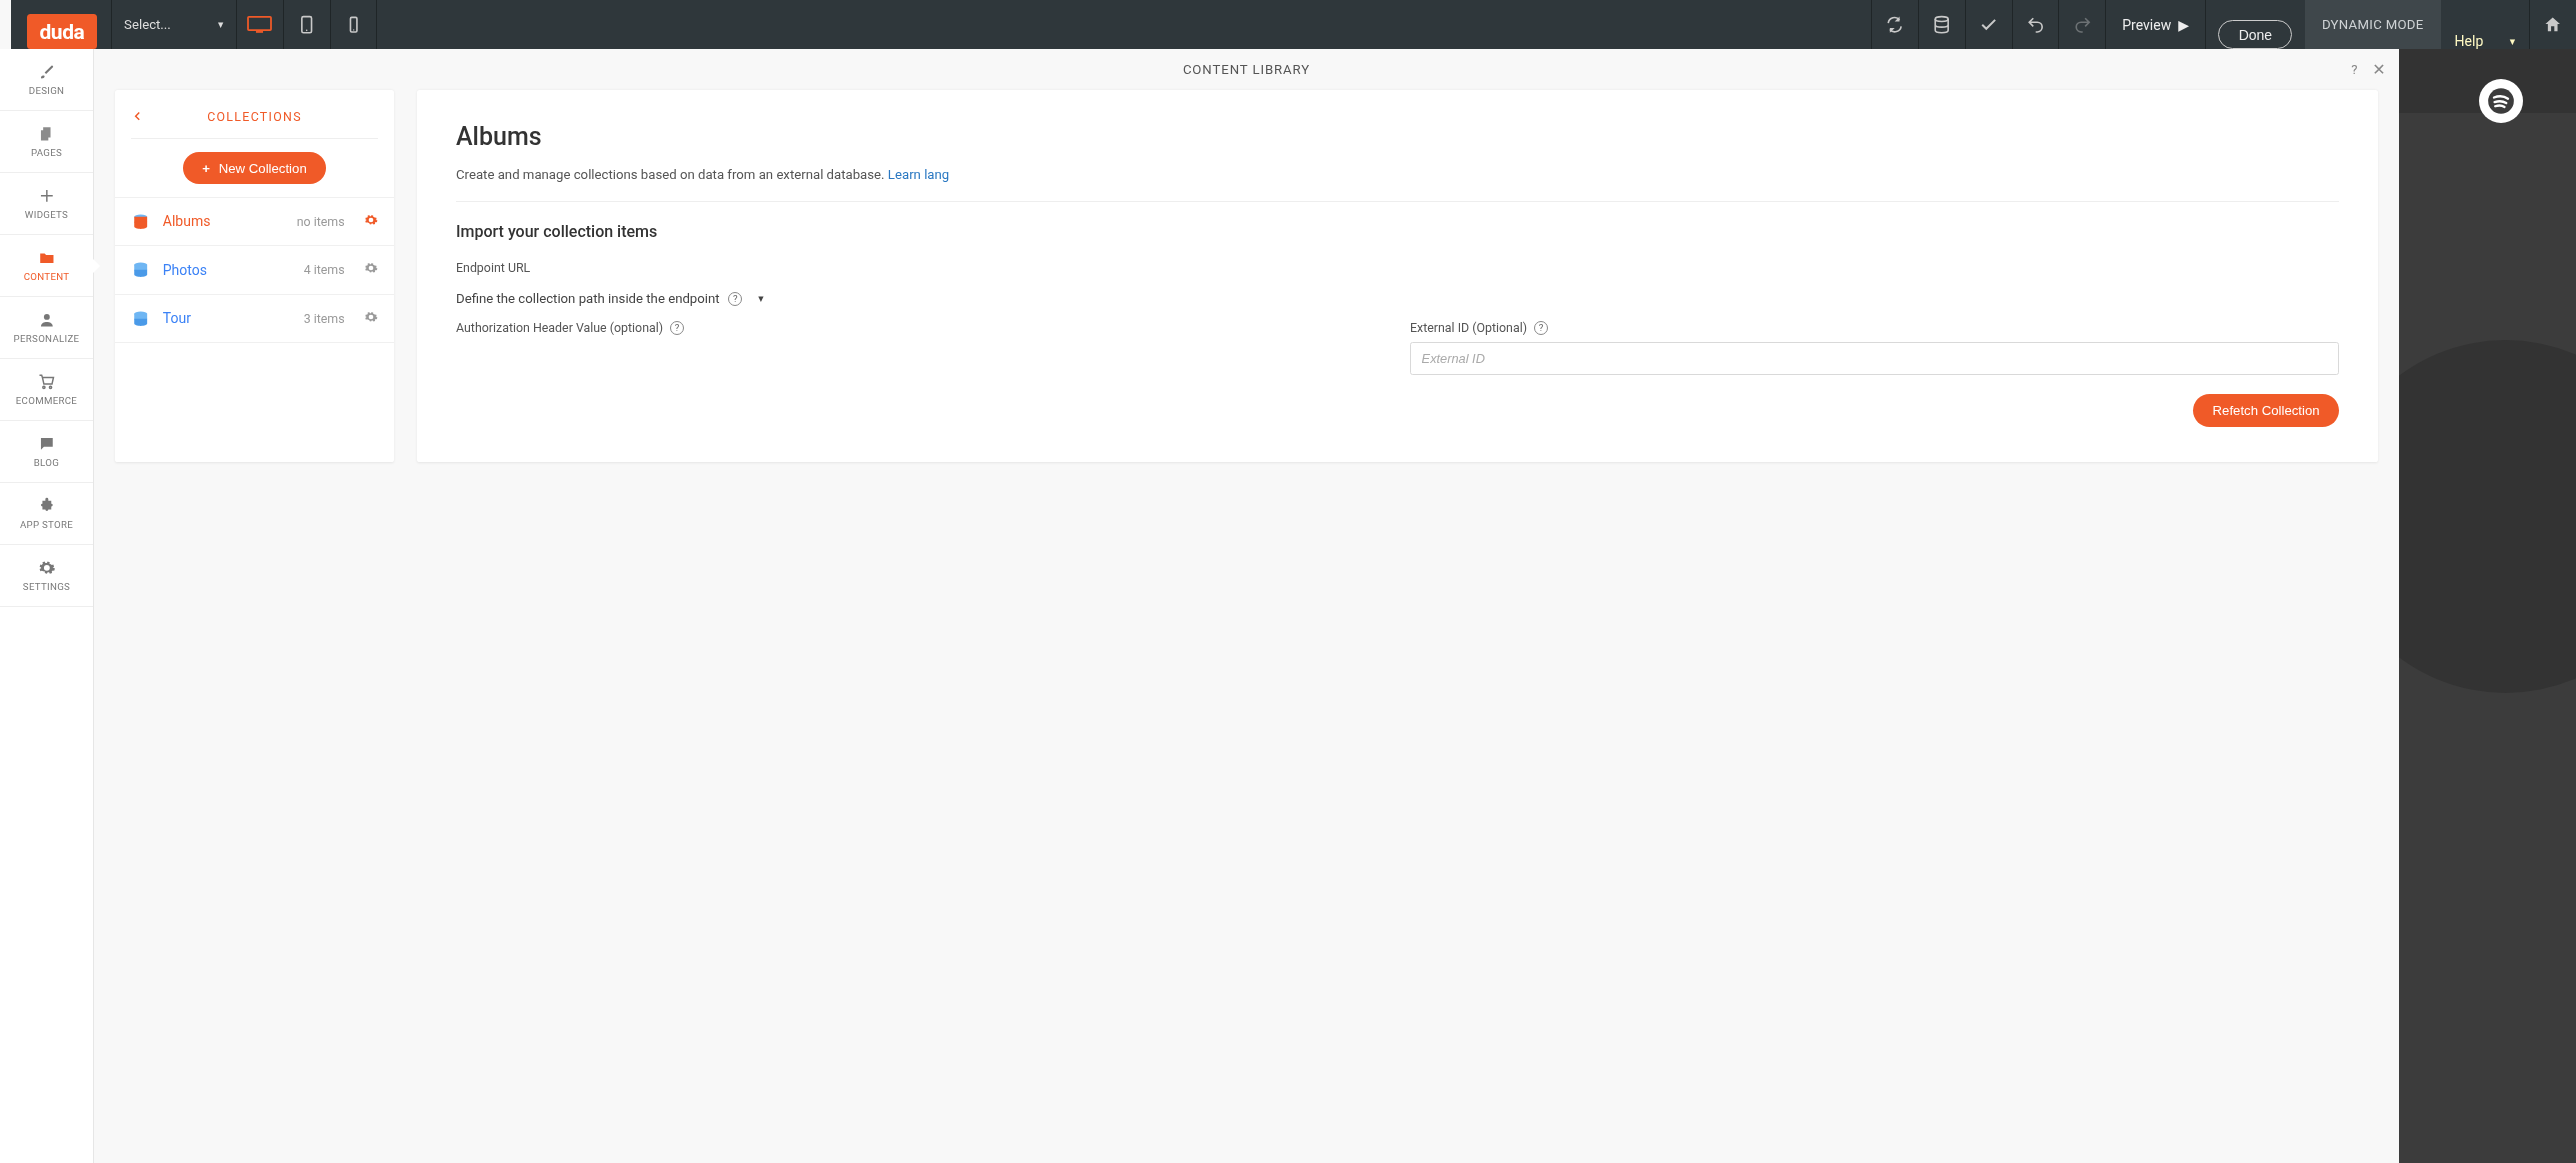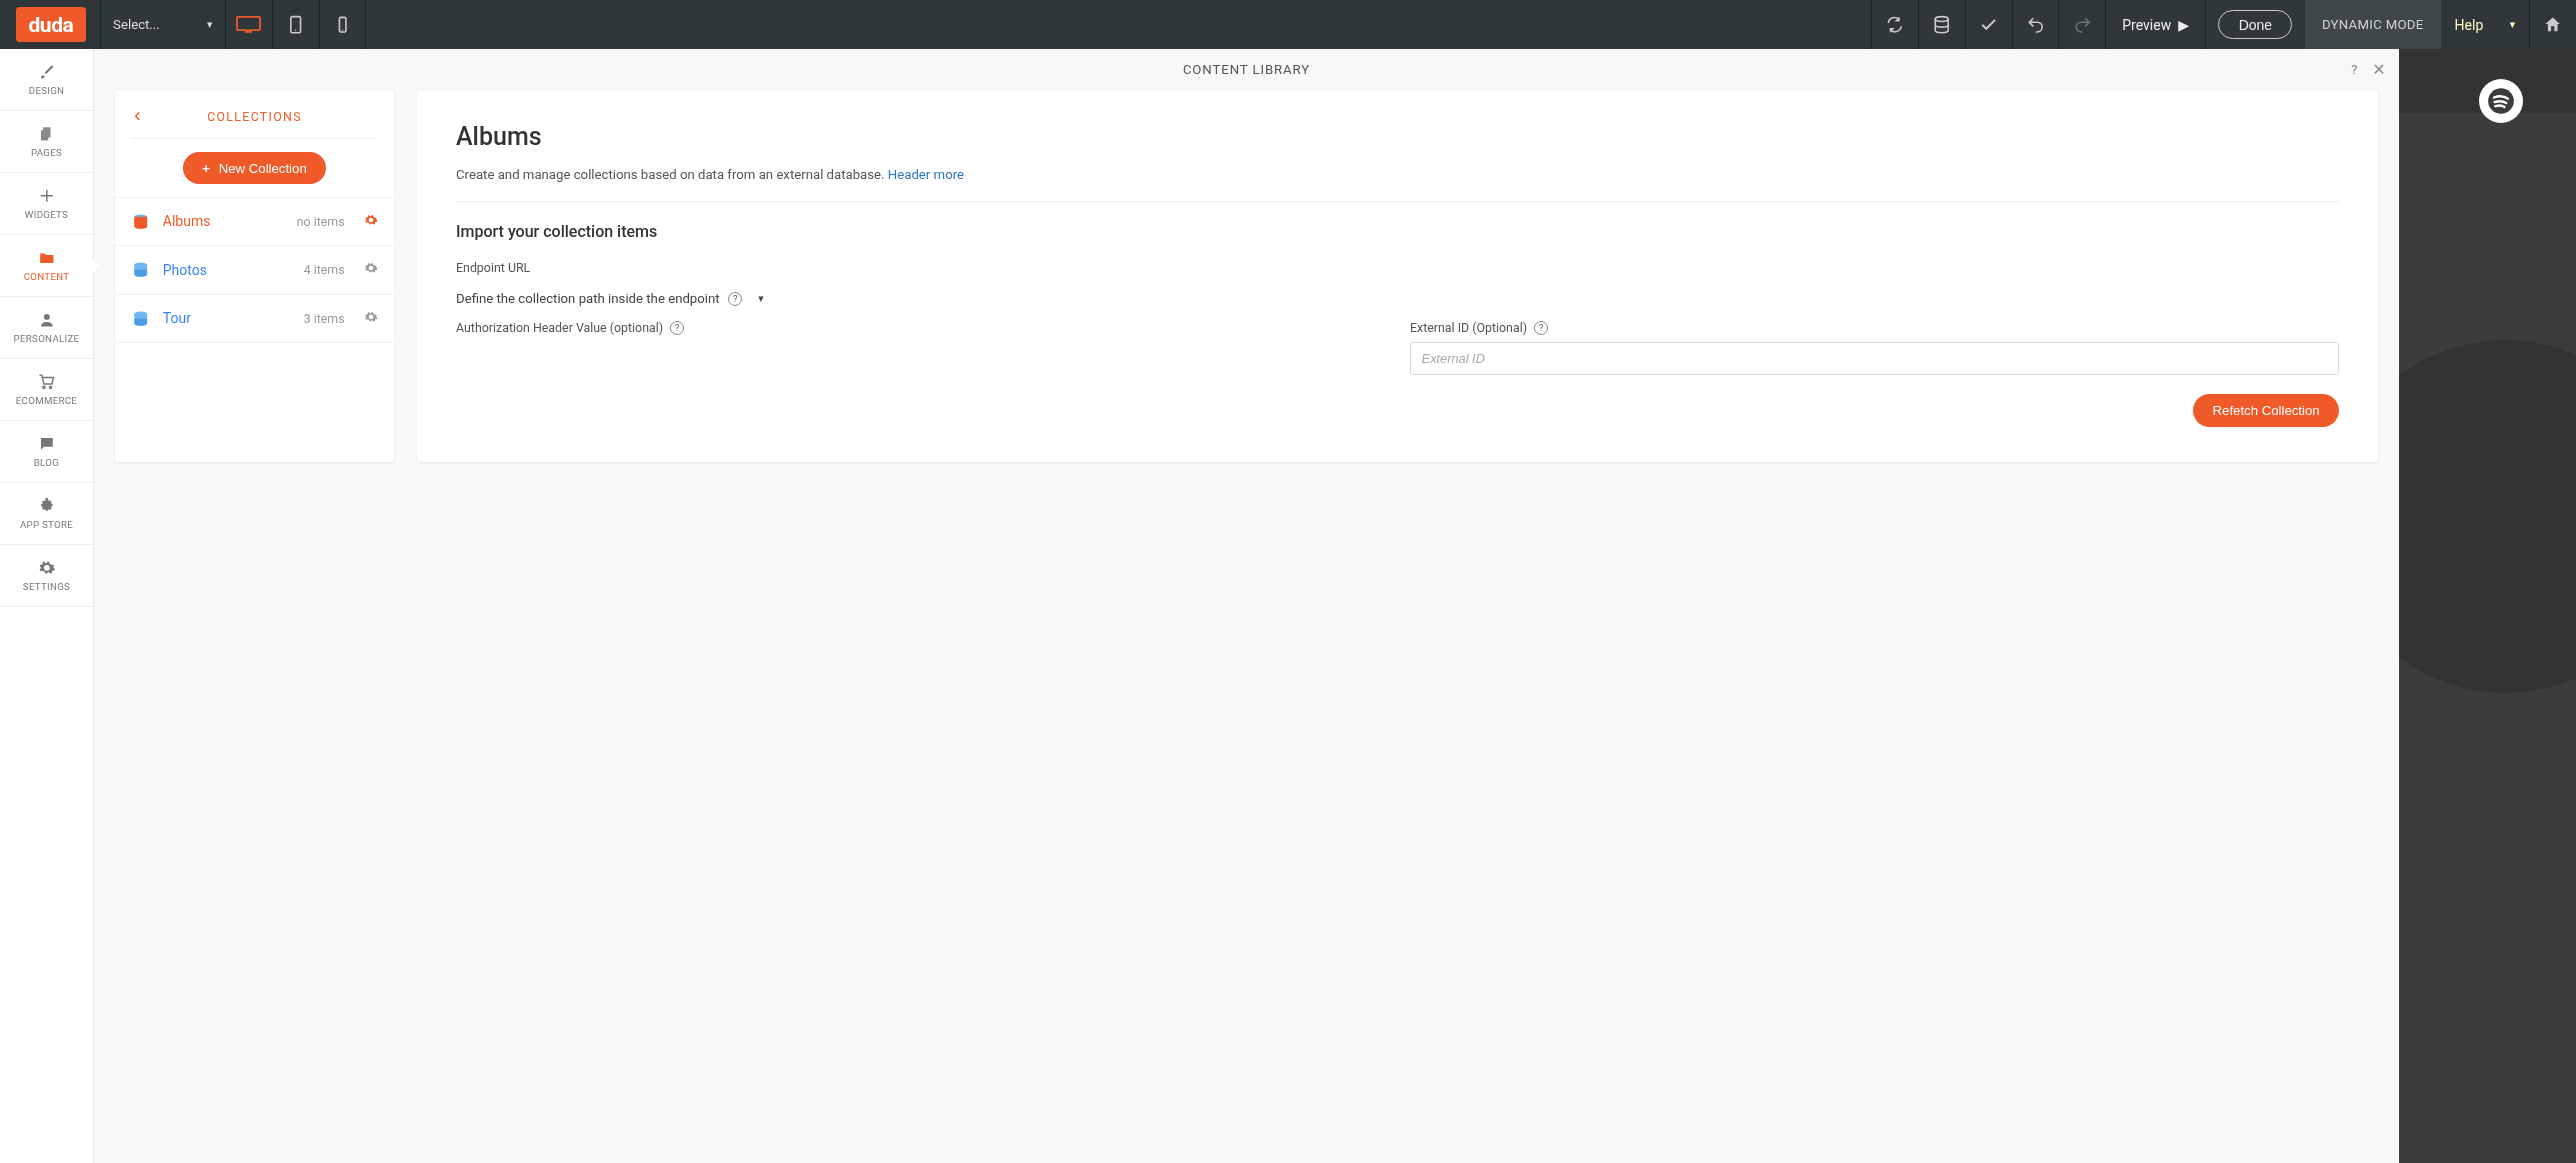--- a/index.html
+++ b/index.html
@@ -4,24 +4,25 @@
 <style>
   * { box-sizing: border-box; margin: 0; padding: 0; }
   body {
     font-family: -apple-system, BlinkMacSystemFont, "Segoe UI", Roboto, Helvetica, Arial, sans-serif;
     background: #f8f8f8;
     overflow: hidden;
   }
   
   .topbar {
     display: flex;
-    align-items: center;
+    align-items: flex-end;
     height: 49px;
     background: #2f373b;
     color: #fff;
+    margin-left: 11px;
   }
   .logo-box {
     background: #f05a28;
     color: white;
     font-weight: 700;
     font-size: 21px;
     padding: 5.3px 12.4px;
     margin: 0 14px 0 16px;
     border-radius: 3.5px;
     letter-spacing: -0.4px;
@@ -493,21 +494,21 @@
                     <path fill="currentColor" d="M12 8a4 4 0 1 0 0 8 4 4 0 0 0 0-8zm9 4l2 1-1 3-2-.5a8 8 0 0 1-1.4 1.4l.5 2-3 1-1-2h-2l-1 2-3-1 .5-2A8 8 0 0 1 5.2 16l-2 .5-1-3 2-1v-1l-2-1 1-3 2 .5A8 8 0 0 1 6.6 6.6L6 4.5l3-1 1 2h2l1-2 3 1-.5 2A8 8 0 0 1 18.8 8l2-.5 1 3-2 1z"></path>
                   </svg>
               </span>
             </div>
           </div>
         </div>
 
         <div class="detail-card">
           <div class="detail-title">Albums</div>
           <div class="detail-sub">
-            <span>Create and manage collections based on data from an external database. </span><a href="#">Header more</a>
+            <span>Create and manage collections based on data from an external database. </span><a href="#">Learn lang</a>
           </div>
           <div class="section-hr"></div>
           <div class="section-h2">Import your collection items</div>
 
           <div class="field-label">Endpoint URL</div>
 
           <div class="path-row">
             <span>Define the collection path inside the endpoint</span>
             <span class="help-q">?</span>
             <span class="chev" style="margin-left:7px;">▾</span>

